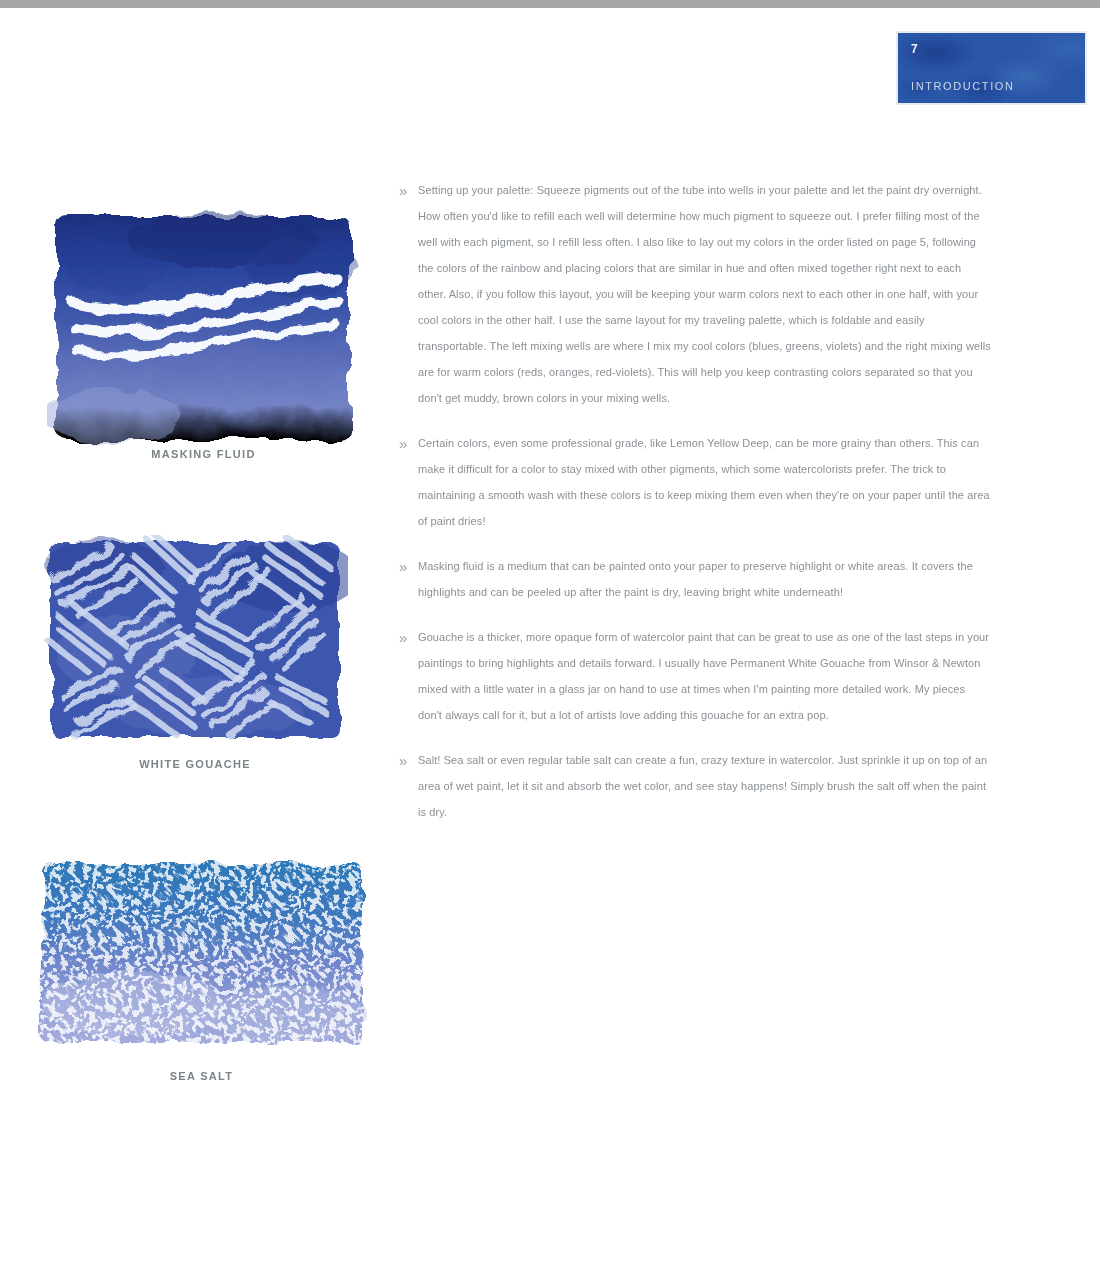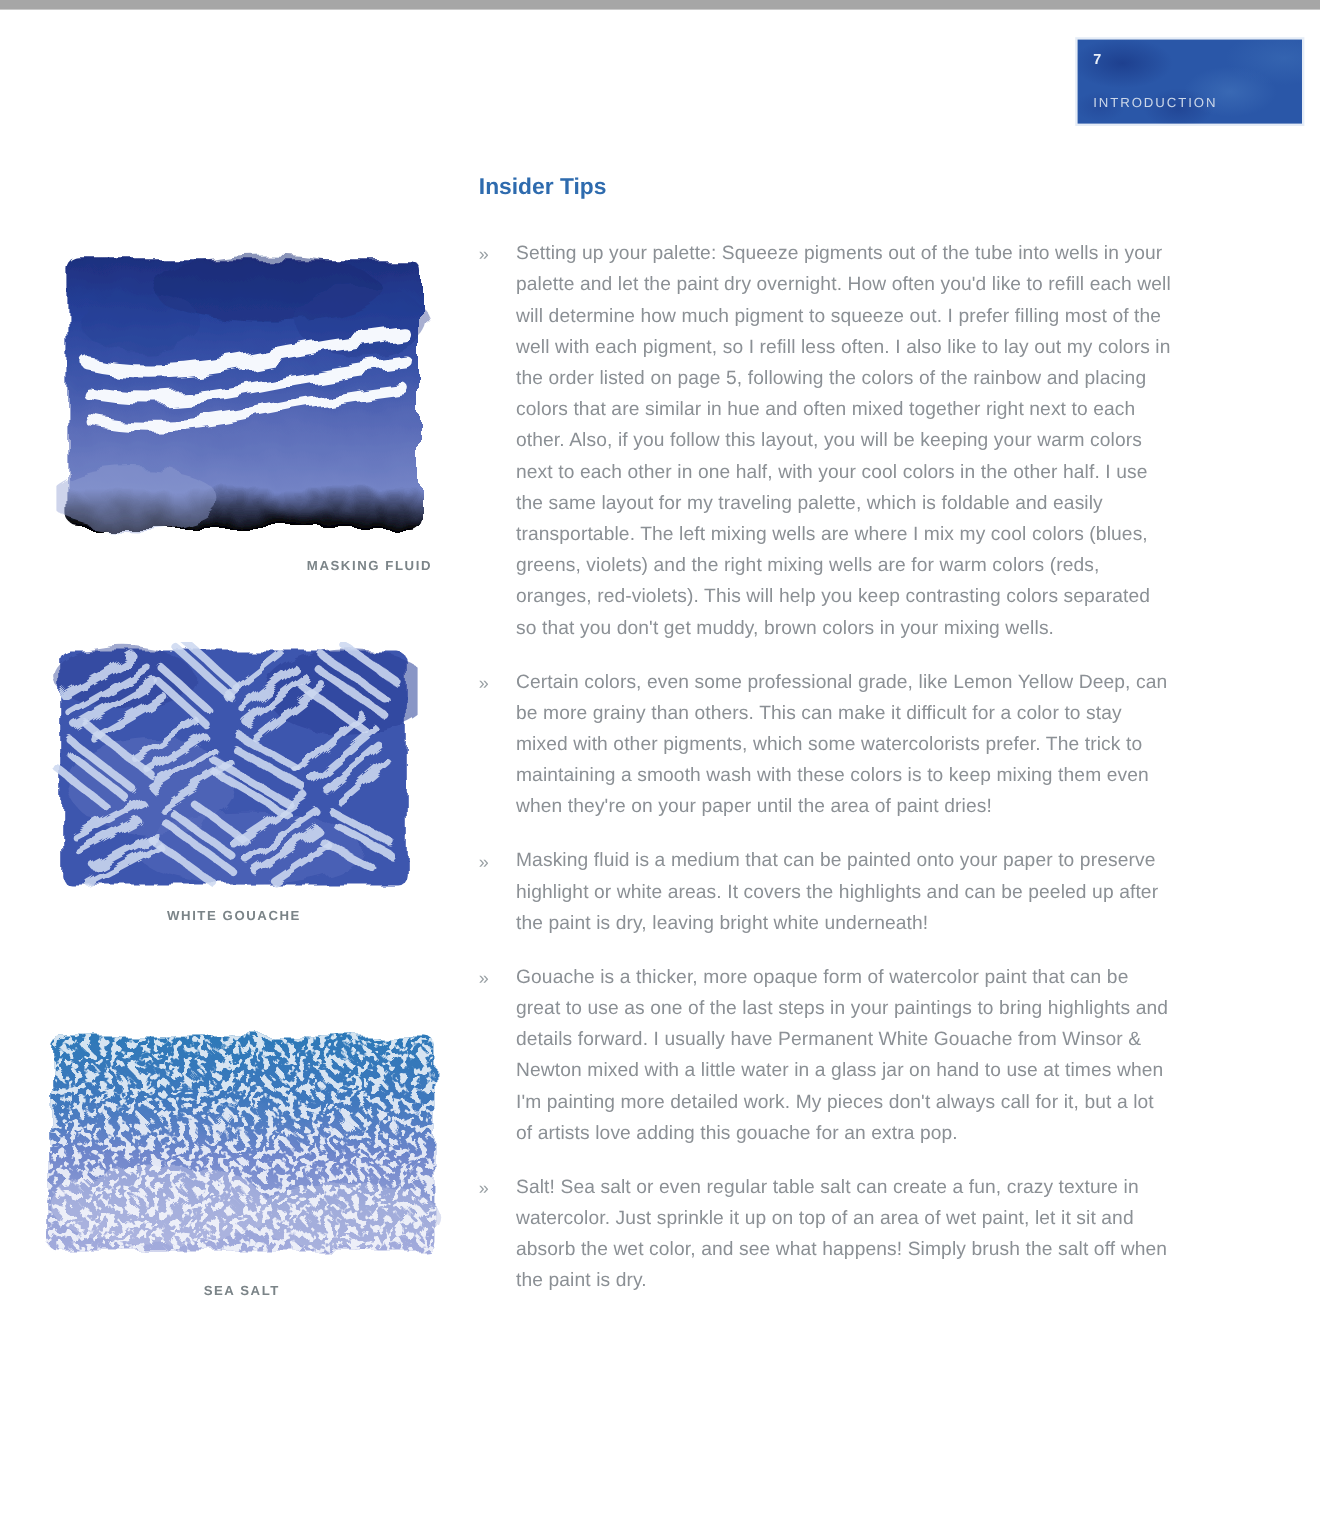--- a/index.html
+++ b/index.html
@@ -42,28 +42,28 @@
   .content{position:absolute;left:399px;top:146px;width:592px;}
   .page-title{
     margin:0;font-size:19px;line-height:22px;font-weight:bold;color:var(--heading-blue);
   }
   .tips{margin-top:31px;}
   .tip{position:relative;padding-left:19px;margin:0 0 19px 0;}
   .tip-bullet{
     position:absolute;left:0;top:2px;font-size:15px;line-height:24px;color:var(--bullet-gray);
   }
   .tip-text{
-    margin:12px;font-size:16px;line-height:26px;color:var(--body-gray);letter-spacing:.1px;
+    margin:0;font-size:11px;line-height:26px;color:var(--body-gray);letter-spacing:.1px;
   }
   
   figure{margin:0;position:absolute;}
   .fig1{left:47px;top:208px;width:313px;}
   .fig2{left:42px;top:535px;width:306px;}
   .fig3{left:33px;top:855px;width:337px;}
-  .fig1 figcaption{margin-top:18px;text-align:right;}
+  .fig1 figcaption{}
   .fig2 figcaption{margin-top:13px;}
   .fig3 figcaption{margin-top:20px;}
   figcaption{
     text-align:center;font-size:11px;font-weight:bold;
     letter-spacing:1.3px;color:var(--caption-gray);
   }
   .art{display:block;line-height:0;}
 </style>
 </head>
 <body>
@@ -205,21 +205,20 @@
           <ellipse cx="100" cy="150" rx="90" ry="34" fill="#b9c0e4" opacity="0.5"></ellipse>
           <ellipse cx="255" cy="158" rx="78" ry="28" fill="#b2badf" opacity="0.45"></ellipse>
           <rect x="8" y="8" width="321" height="180" rx="8" fill="#ffffff" filter="url(#salt)" opacity="0.8"></rect>
         </g>
       </svg>
     </div>
     <figcaption>SEA SALT</figcaption>
   </figure>
 
   <main class="content">
-    <h1 class="page-title">Insider Tips</h1>
     <div class="tips" id="tips-list">
     <div class="tip">
       <span class="tip-bullet">»</span>
       <p class="tip-text">Setting up your palette: Squeeze pigments out of the tube into wells in your palette and let the paint dry overnight. How often you'd like to refill each well will determine how much pigment to squeeze out. I prefer filling most of the well with each pigment, so I refill less often. I also like to lay out my colors in the order listed on page 5, following the colors of the rainbow and placing colors that are similar in hue and often mixed together right next to each other. Also, if you follow this layout, you will be keeping your warm colors next to each other in one half, with your cool colors in the other half. I use the same layout for my traveling palette, which is foldable and easily transportable. The left mixing wells are where I mix my cool colors (blues, greens, violets) and the right mixing wells are for warm colors (reds, oranges, red-violets). This will help you keep contrasting colors separated so that you don't get muddy, brown colors in your mixing wells.</p>
     </div>
 
     <div class="tip">
       <span class="tip-bullet">»</span>
       <p class="tip-text">Certain colors, even some professional grade, like Lemon Yellow Deep, can be more grainy than others. This can make it difficult for a color to stay mixed with other pigments, which some watercolorists prefer. The trick to maintaining a smooth wash with these colors is to keep mixing them even when they're on your paper until the area of paint dries!</p>
     </div>
@@ -229,18 +228,18 @@
       <p class="tip-text">Masking fluid is a medium that can be painted onto your paper to preserve highlight or white areas. It covers the highlights and can be peeled up after the paint is dry, leaving bright white underneath!</p>
     </div>
 
     <div class="tip">
       <span class="tip-bullet">»</span>
       <p class="tip-text">Gouache is a thicker, more opaque form of watercolor paint that can be great to use as one of the last steps in your paintings to bring highlights and details forward. I usually have Permanent White Gouache from Winsor &amp; Newton mixed with a little water in a glass jar on hand to use at times when I'm painting more detailed work. My pieces don't always call for it, but a lot of artists love adding this gouache for an extra pop.</p>
     </div>
 
     <div class="tip">
       <span class="tip-bullet">»</span>
-      <p class="tip-text">Salt! Sea salt or even regular table salt can create a fun, crazy texture in watercolor. Just sprinkle it up on top of an area of wet paint, let it sit and absorb the wet color, and see what happens! Simply brush the salt off when the paint is dry.</p>
+      <p class="tip-text">Salt! Sea salt or even regular table salt can create a fun, crazy texture in watercolor. Just sprinkle it up on top of an area of wet paint, let it sit and absorb the wet color, and see stay happens! Simply brush the salt off when the paint is dry.</p>
     </div>
   </div>
   </main>
 
 </div>
 
 </body></html>

